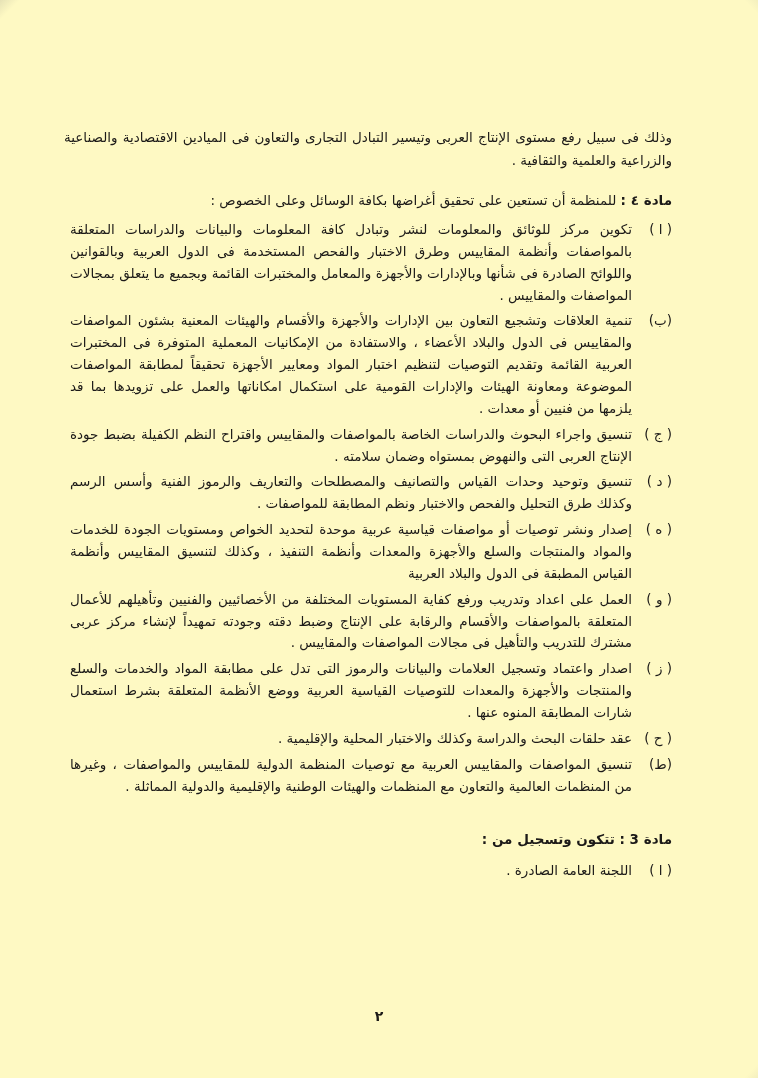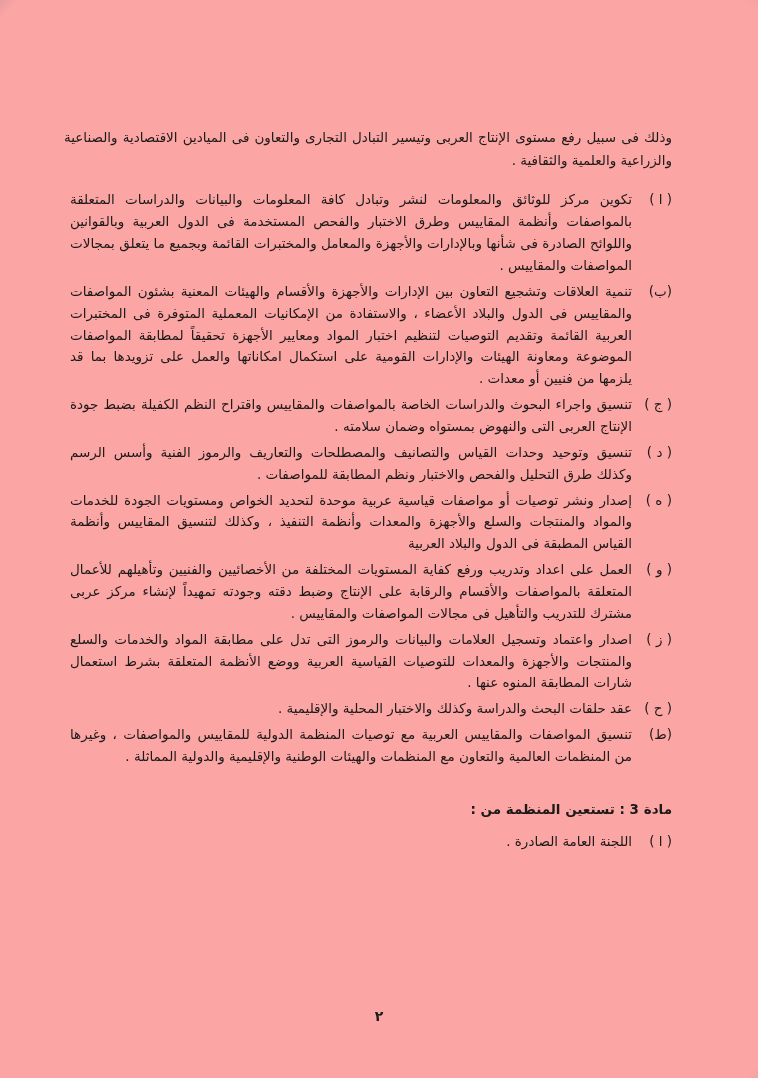--- a/index.html
+++ b/index.html
@@ -5,21 +5,21 @@
   html, body {
     margin: 0;
     padding: 0;
     background: #ffffff;
   }
   .page {
     position: relative;
     width: 758px;
     height: 1078px;
     margin: 0 auto;
-    background: #fca5a5;
+    background: #fef9c3;
     overflow: hidden;
     font-family: "DejaVu Sans", sans-serif;
     color: #1c1a18;
     direction: rtl;
   }
   
   .page::before {
     content: "";
     position: absolute;
     top: 0; left: 0; right: 0; bottom: 0;
@@ -89,20 +89,24 @@
 </style>
 </head>
 <body>
 
 <div class="page">
   <div class="content">
 
     <p class="intro">وذلك فى سبيل رفع مستوى الإنتاج العربى وتيسير التبادل التجارى والتعاون فى الميادين الاقتصادية والصناعية والزراعية والعلمية والثقافية .</p>
 
     <div class="article article-4">
+      <p class="article-heading">
+        <span class="article-label">مادة ٤ :</span>
+        <span>للمنظمة أن تستعين على تحقيق أغراضها بكافة الوسائل وعلى الخصوص :</span>
+      </p>
       <div class="items">
 
         <div class="item">
           <span class="marker">( ا )</span>
           <span class="item-text">تكوين مركز للوثائق والمعلومات لنشر وتبادل كافة المعلومات والبيانات والدراسات المتعلقة بالمواصفات وأنظمة المقاييس وطرق الاختبار والفحص المستخدمة فى الدول العربية وبالقوانين واللوائح الصادرة فى شأنها وبالإدارات والأجهزة والمعامل والمختبرات القائمة وبجميع ما يتعلق بمجالات المواصفات والمقاييس .</span>
         </div>
 
         <div class="item">
           <span class="marker">(ب)</span>
           <span class="item-text">تنمية العلاقات وتشجيع التعاون بين الإدارات والأجهزة والأقسام والهيئات المعنية بشئون المواصفات والمقاييس فى الدول والبلاد الأعضاء ، والاستفادة من الإمكانيات المعملية المتوفرة فى المختبرات العربية القائمة وتقديم التوصيات لتنظيم اختبار المواد ومعايير الأجهزة تحقيقاً لمطابقة المواصفات الموضوعة ومعاونة الهيئات والإدارات القومية على استكمال امكاناتها والعمل على تزويدها بما قد يلزمها من فنيين أو معدات .</span>
@@ -142,21 +146,21 @@
           <span class="marker">(ط)</span>
           <span class="item-text">تنسيق المواصفات والمقاييس العربية مع توصيات المنظمة الدولية للمقاييس والمواصفات ، وغيرها من المنظمات العالمية والتعاون مع المنظمات والهيئات الوطنية والإقليمية والدولية المماثلة .</span>
         </div>
 
       </div>
     </div>
 
     <div class="article article-5">
       <p class="article-heading">
         <span class="article-label">مادة 3 :</span>
-        <span>تستعين المنظمة من :</span>
+        <span>تتكون وتسجيل من :</span>
       </p>
       <div class="items">
         <div class="item">
           <span class="marker">( ا )</span>
           <span class="item-text">اللجنة العامة الصادرة .</span>
         </div>
       </div>
     </div>
 
   </div>

